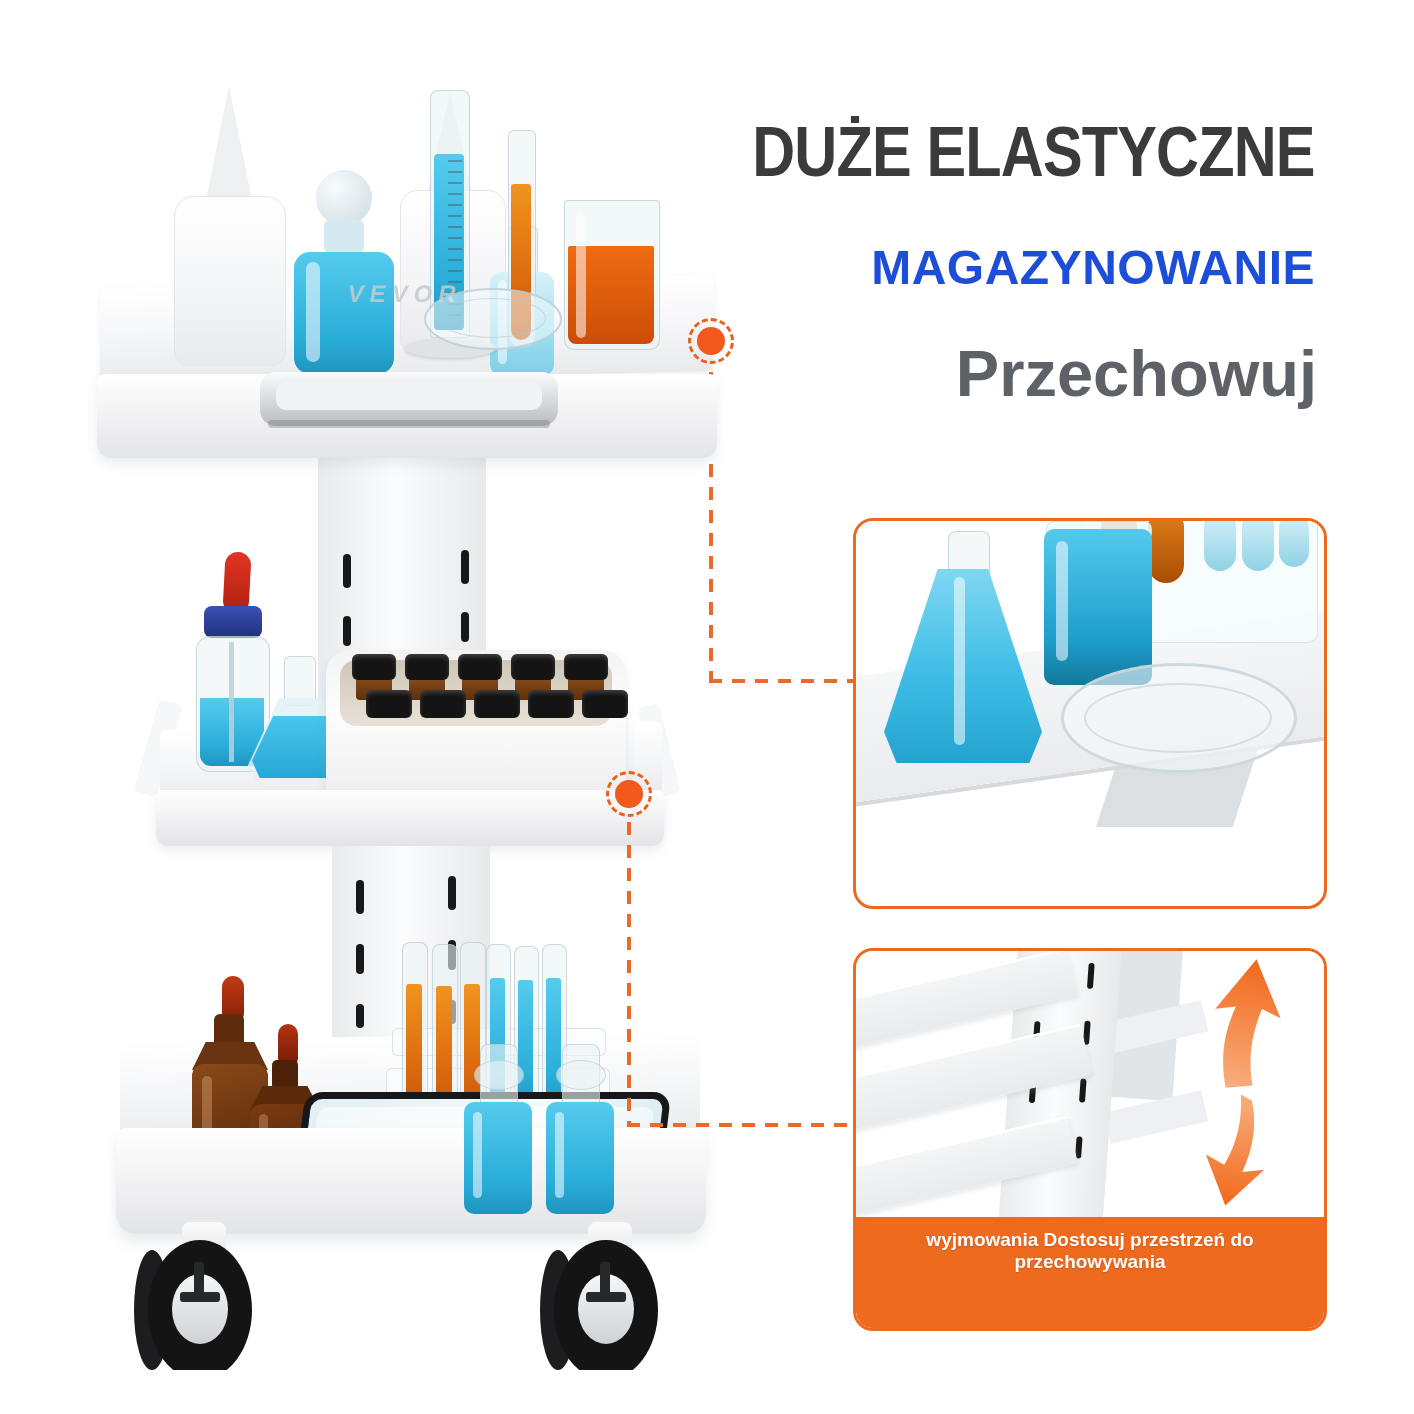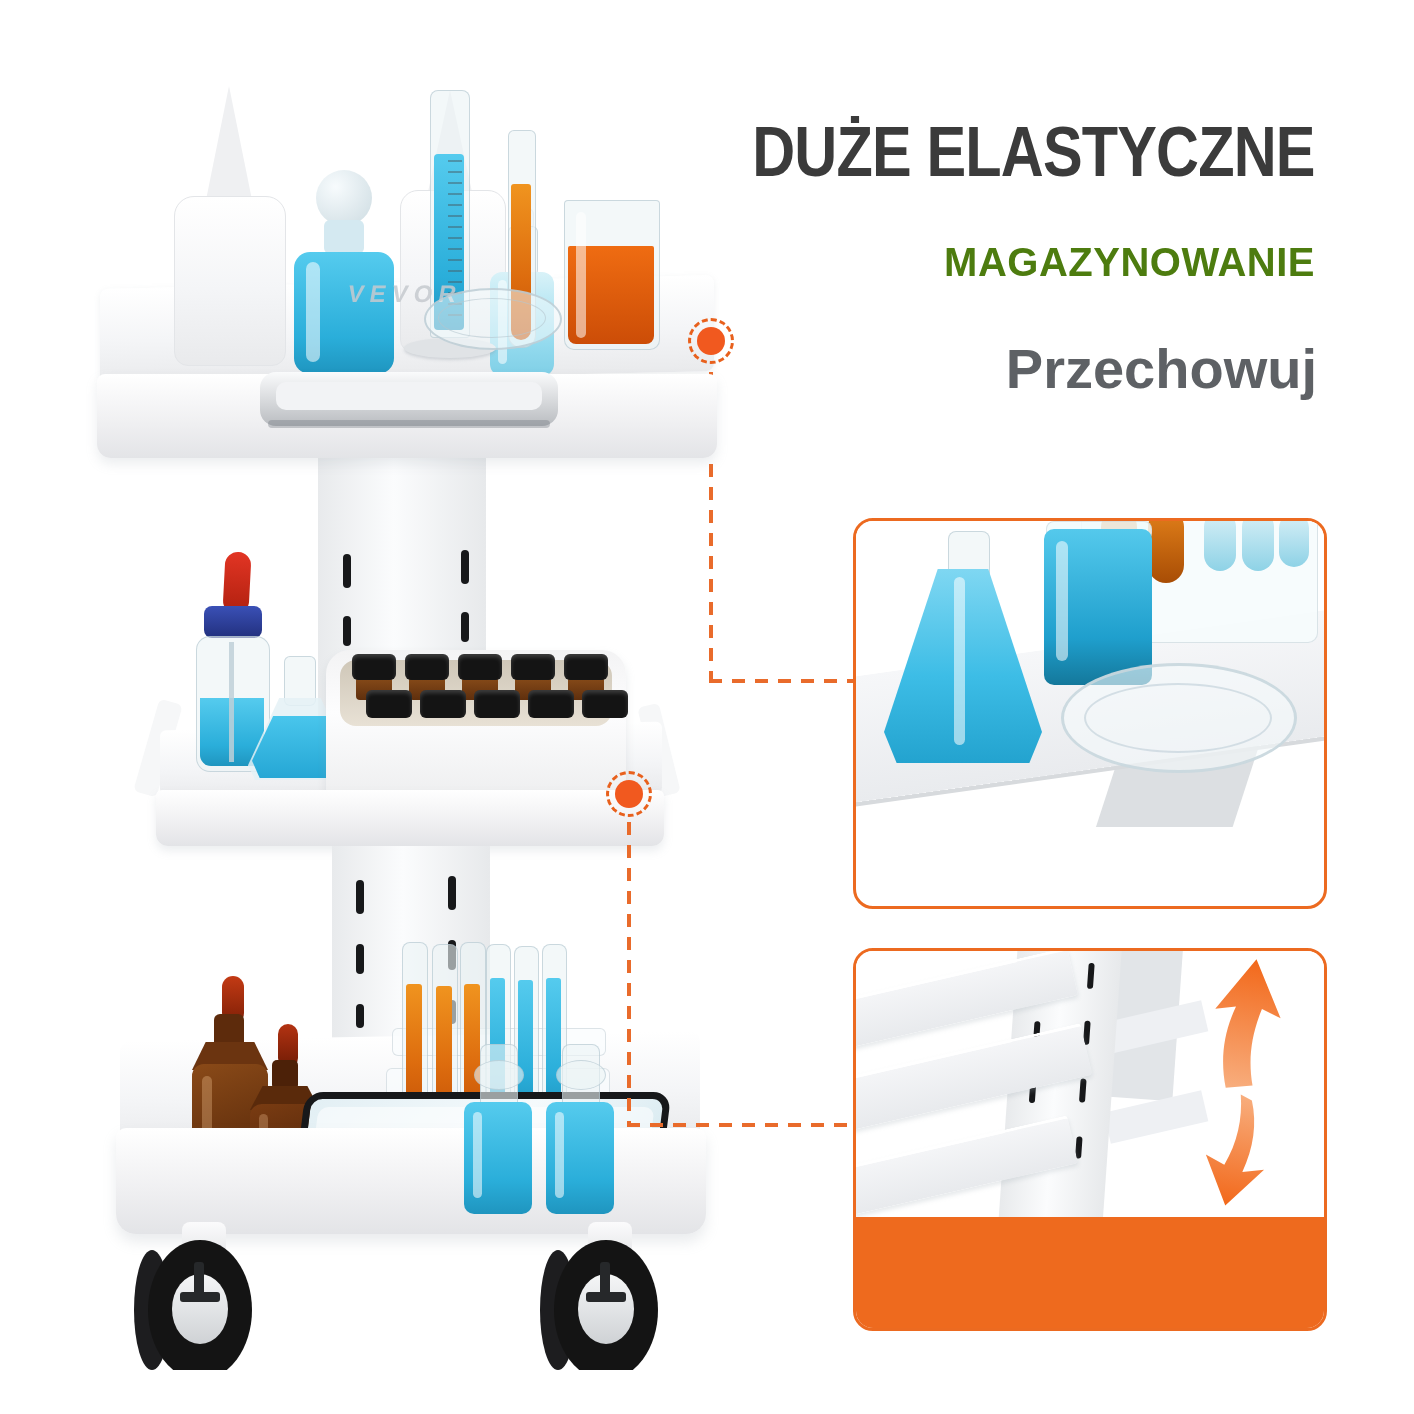--- a/index.html
+++ b/index.html
@@ -2,22 +2,22 @@
 <html><head>
 <meta charset="utf-8">
 <style>
   html,body{margin:0;padding:0;background:#ffffff;}
   #stage{position:relative;width:1414px;height:1370px;background:#ffffff;overflow:hidden;
          font-family:"Liberation Sans","DejaVu Sans",sans-serif;}
   .abs{position:absolute;}
   
   .title{color:#3b3b3b;font-size:70px;font-weight:700;letter-spacing:-1px;white-space:nowrap;
          transform:scaleX(.85);transform-origin:right center;}
-  .subtitle{color:#4d7c0f;font-size:40px;font-weight:700;letter-spacing:.5px;white-space:nowrap;}
-  .tag-main{color:#5e6165;font-size:56px;font-weight:700;white-space:nowrap;}
+  .subtitle{color:#1d4ed8;font-size:48px;font-weight:700;letter-spacing:.5px;white-space:nowrap;}
+  .tag-main{color:#5e6165;font-size:65px;font-weight:700;white-space:nowrap;}
   .tag-sub{color:#5e6165;font-size:37px;font-weight:400;white-space:nowrap;}
   
   .w{background:linear-gradient(180deg,#ffffff 0%,#f4f5f7 55%,#e9eaec 100%);}
   .face{background:linear-gradient(180deg,#ffffff 0%,#efeff1 60%,#e3e4e7 100%);}
   .colm{background:linear-gradient(90deg,#e8eaec 0%,#fbfcfd 45%,#e7e9eb 100%);}
   .slot{position:absolute;background:#17181a;border-radius:4px;}
   .glassy{background:rgba(235,243,246,.62);border:1px solid rgba(168,190,200,.55);}
   .sheen{position:absolute;background:rgba(255,255,255,.55);border-radius:8px;}
   .liqb{background:linear-gradient(180deg,#55cbee 0%,#2aaeda 70%,#1f95bf 100%);}
   .liqo{background:linear-gradient(180deg,#f0941f 0%,#dd6c0e 60%,#c65407 100%);}
@@ -259,16 +259,17 @@
               <stop offset="1" stop-color="#f2681a"></stop>
           </linearGradient>
         </defs>
         <g transform="rotate(10 82 130)">
           <path d="M84 6 L52 62 L72 56 C64 86 66 112 76 138 L102 131 C93 106 92 82 98 54 L118 60 Z" fill="url(#gu)"></path>
           <path d="M92 142 C98 166 97 190 88 214 L68 207 L96 254 L128 212 L107 218 C114 192 113 168 104 146 Z" fill="url(#gd)"></path>
         </g>
       </svg>
     </div>
     <div class="card-bar" style="height:111px;">
+      <div class="cap2-s">wyjmowania Dostosuj przestrzeń do przechowywania</div>
     </div>
   </div>
 
 </div>
 
 </body></html>

